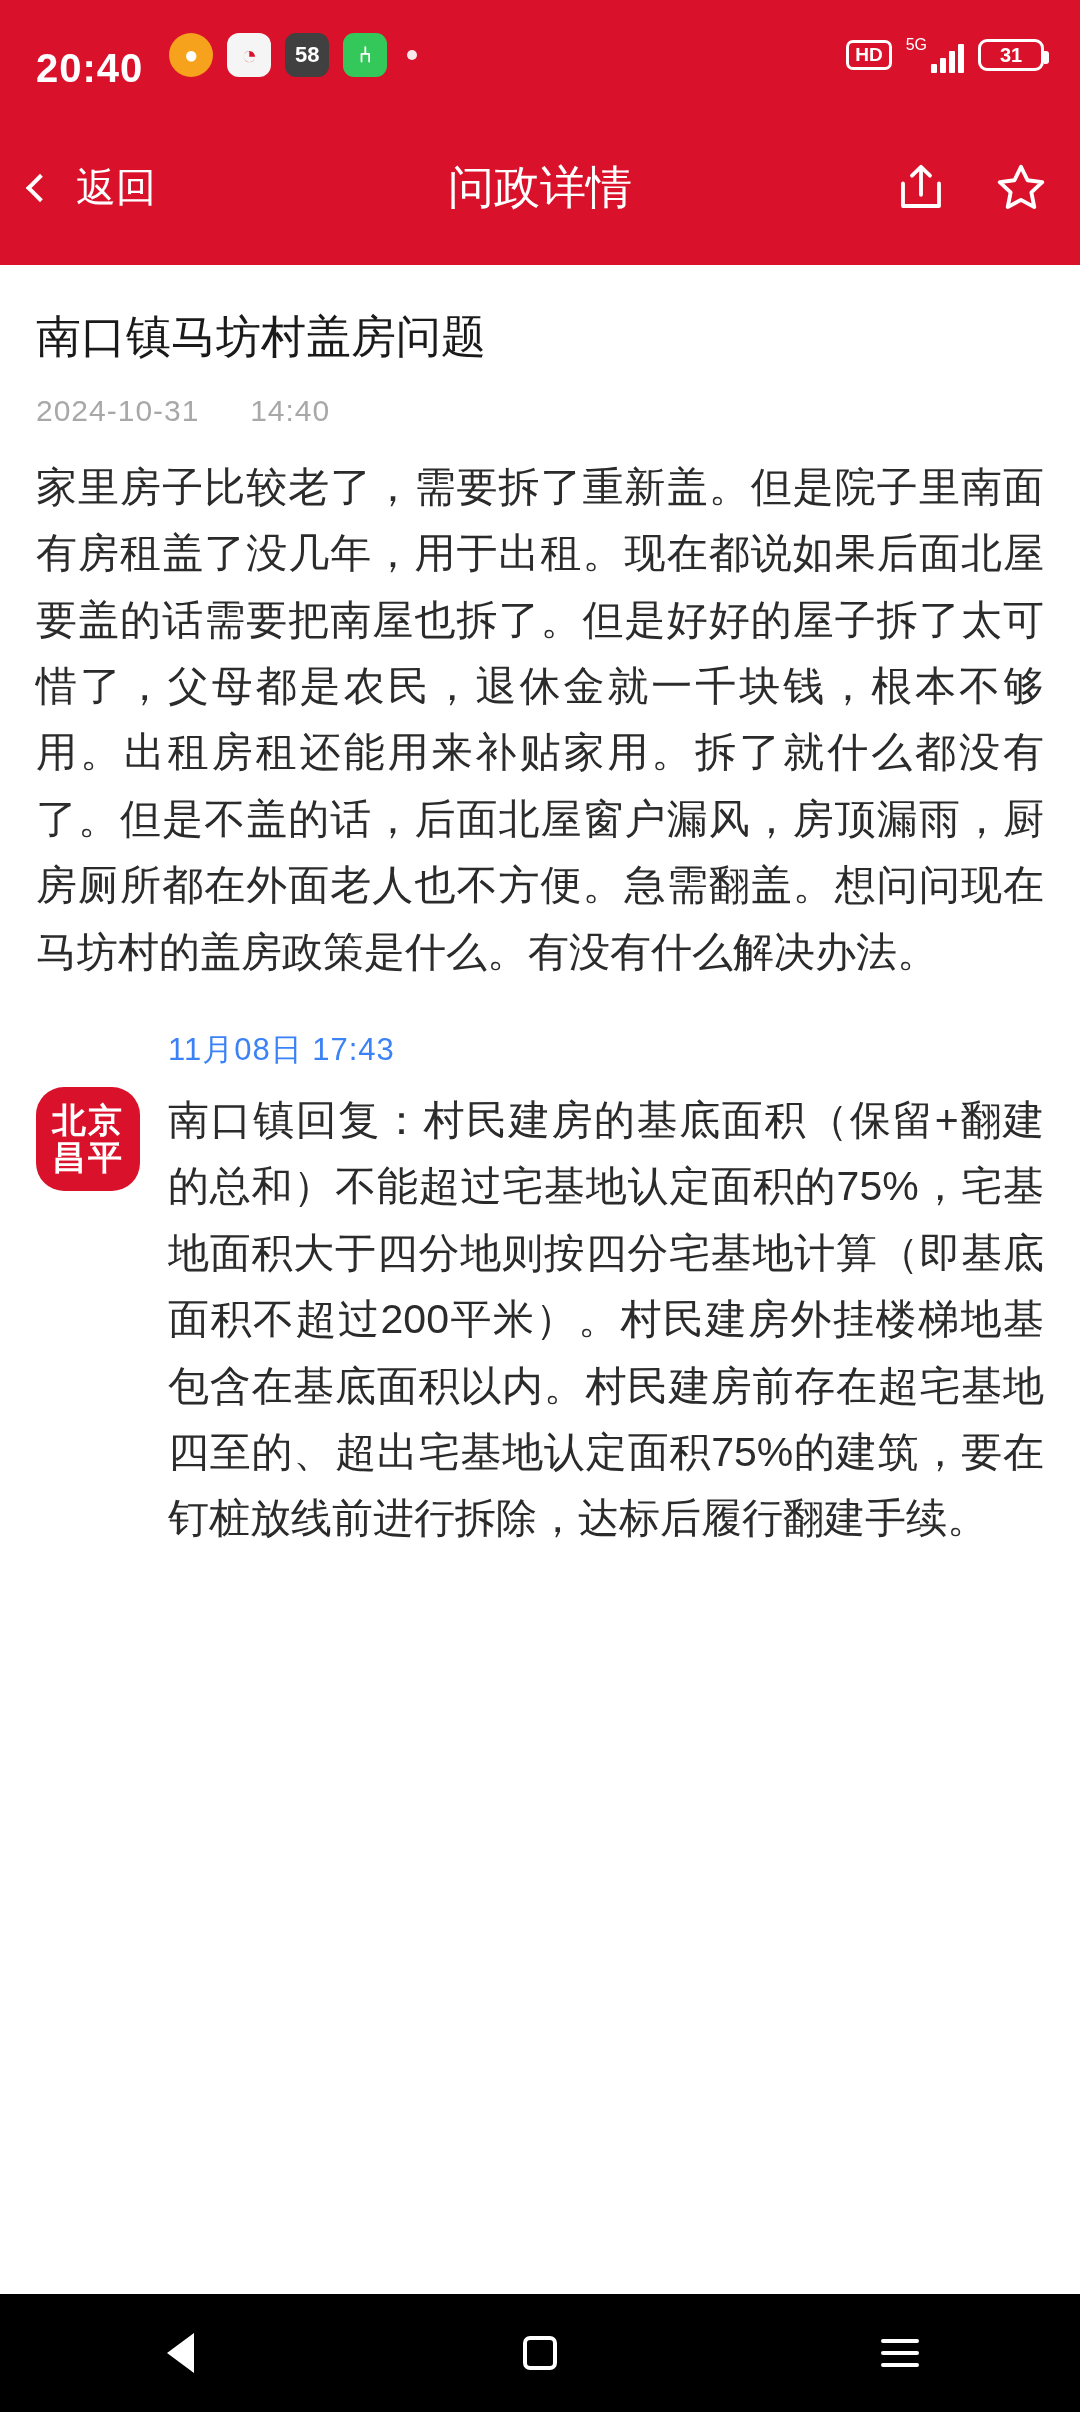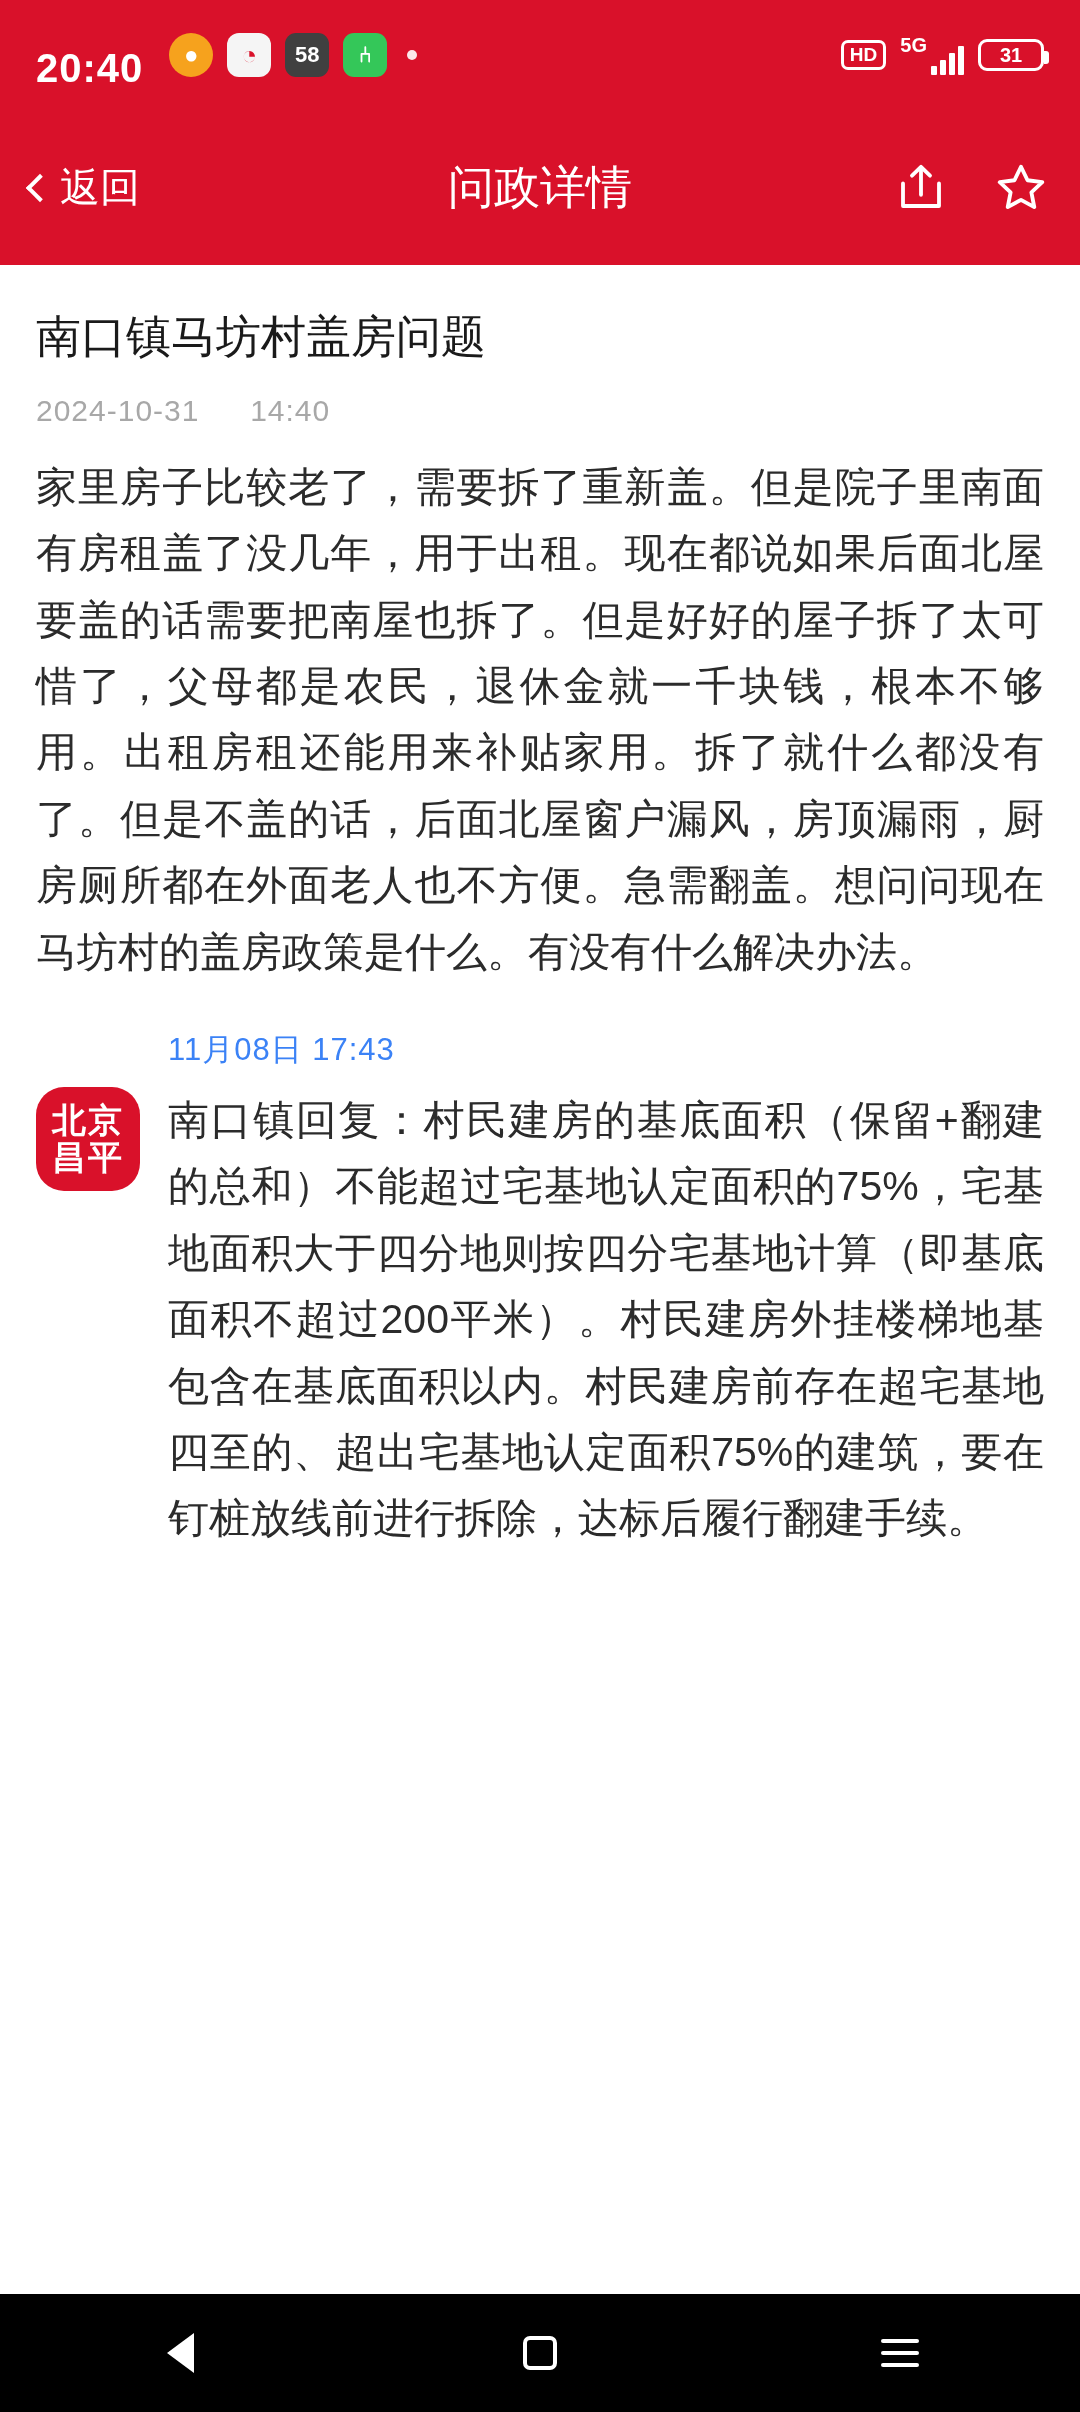--- a/index.html
+++ b/index.html
@@ -28,21 +28,21 @@
   .ic-chat  { background:#f5f5f5; color:#d9112a; border-radius:12px; font-size:26px; }
   .ic-58    { background:#404040; font-size:22px; }
   .ic-green { background:#34c759; font-size:22px; }
   .sb-dot { width:10px; height:10px; border-radius:50%; background:#fff; opacity:.9; margin-left:6px; }
   .sb-right { margin-left:auto; display:flex; align-items:center; gap:14px; }
   .hd-box {
     border:3px solid #fff; border-radius:7px; font-size:19px; font-weight:700;
     padding:1px 6px; line-height:1.15;
   }
   .net { display:flex; align-items:flex-end; gap:4px; }
-  .net-label { font-size:20px; font-weight:700; line-height:1; margin-bottom:20px; }
+  .net-label { font-size:16px; font-weight:400; line-height:1; margin-bottom:20px; }
   .bars { display:flex; align-items:flex-end; gap:3px; height:30px; }
   .bars i { width:6px; background:#fff; border-radius:1px; display:block; }
   .bars i:nth-child(1){height:9px}
   .bars i:nth-child(2){height:15px}
   .bars i:nth-child(3){height:22px}
   .bars i:nth-child(4){height:29px}
   .batt {
     border:3px solid #fff; border-radius:9px; width:66px; height:32px;
     display:flex; align-items:center; justify-content:center;
     font-size:20px; font-weight:600; position:relative;
@@ -51,21 +51,21 @@
     content:""; position:absolute; right:-8px; top:9px; width:5px; height:13px;
     background:#fff; border-radius:0 3px 3px 0;
   }
 
   
   .titlebar {
     height:155px; background:#d9112a; color:#fff;
     display:flex; align-items:center; padding:0 30px;
     flex:0 0 auto; position:relative;
   }
-  .back { display:flex; align-items:center; gap:10px; cursor:pointer; }
+  .back { display:flex; align-items:center; gap:26px; cursor:pointer; }
   .chev {
     width:20px; height:20px; border-left:4px solid #fff; border-bottom:4px solid #fff;
     transform:rotate(45deg); display:inline-block;
   }
   .back-label { font-size:40px; }
   .page-title {
     position:absolute; left:0; right:0; text-align:center;
     font-size:46px; font-weight:500; pointer-events:none;
   }
   .tb-actions { margin-left:auto; display:flex; align-items:center; gap:44px; z-index:2; }

